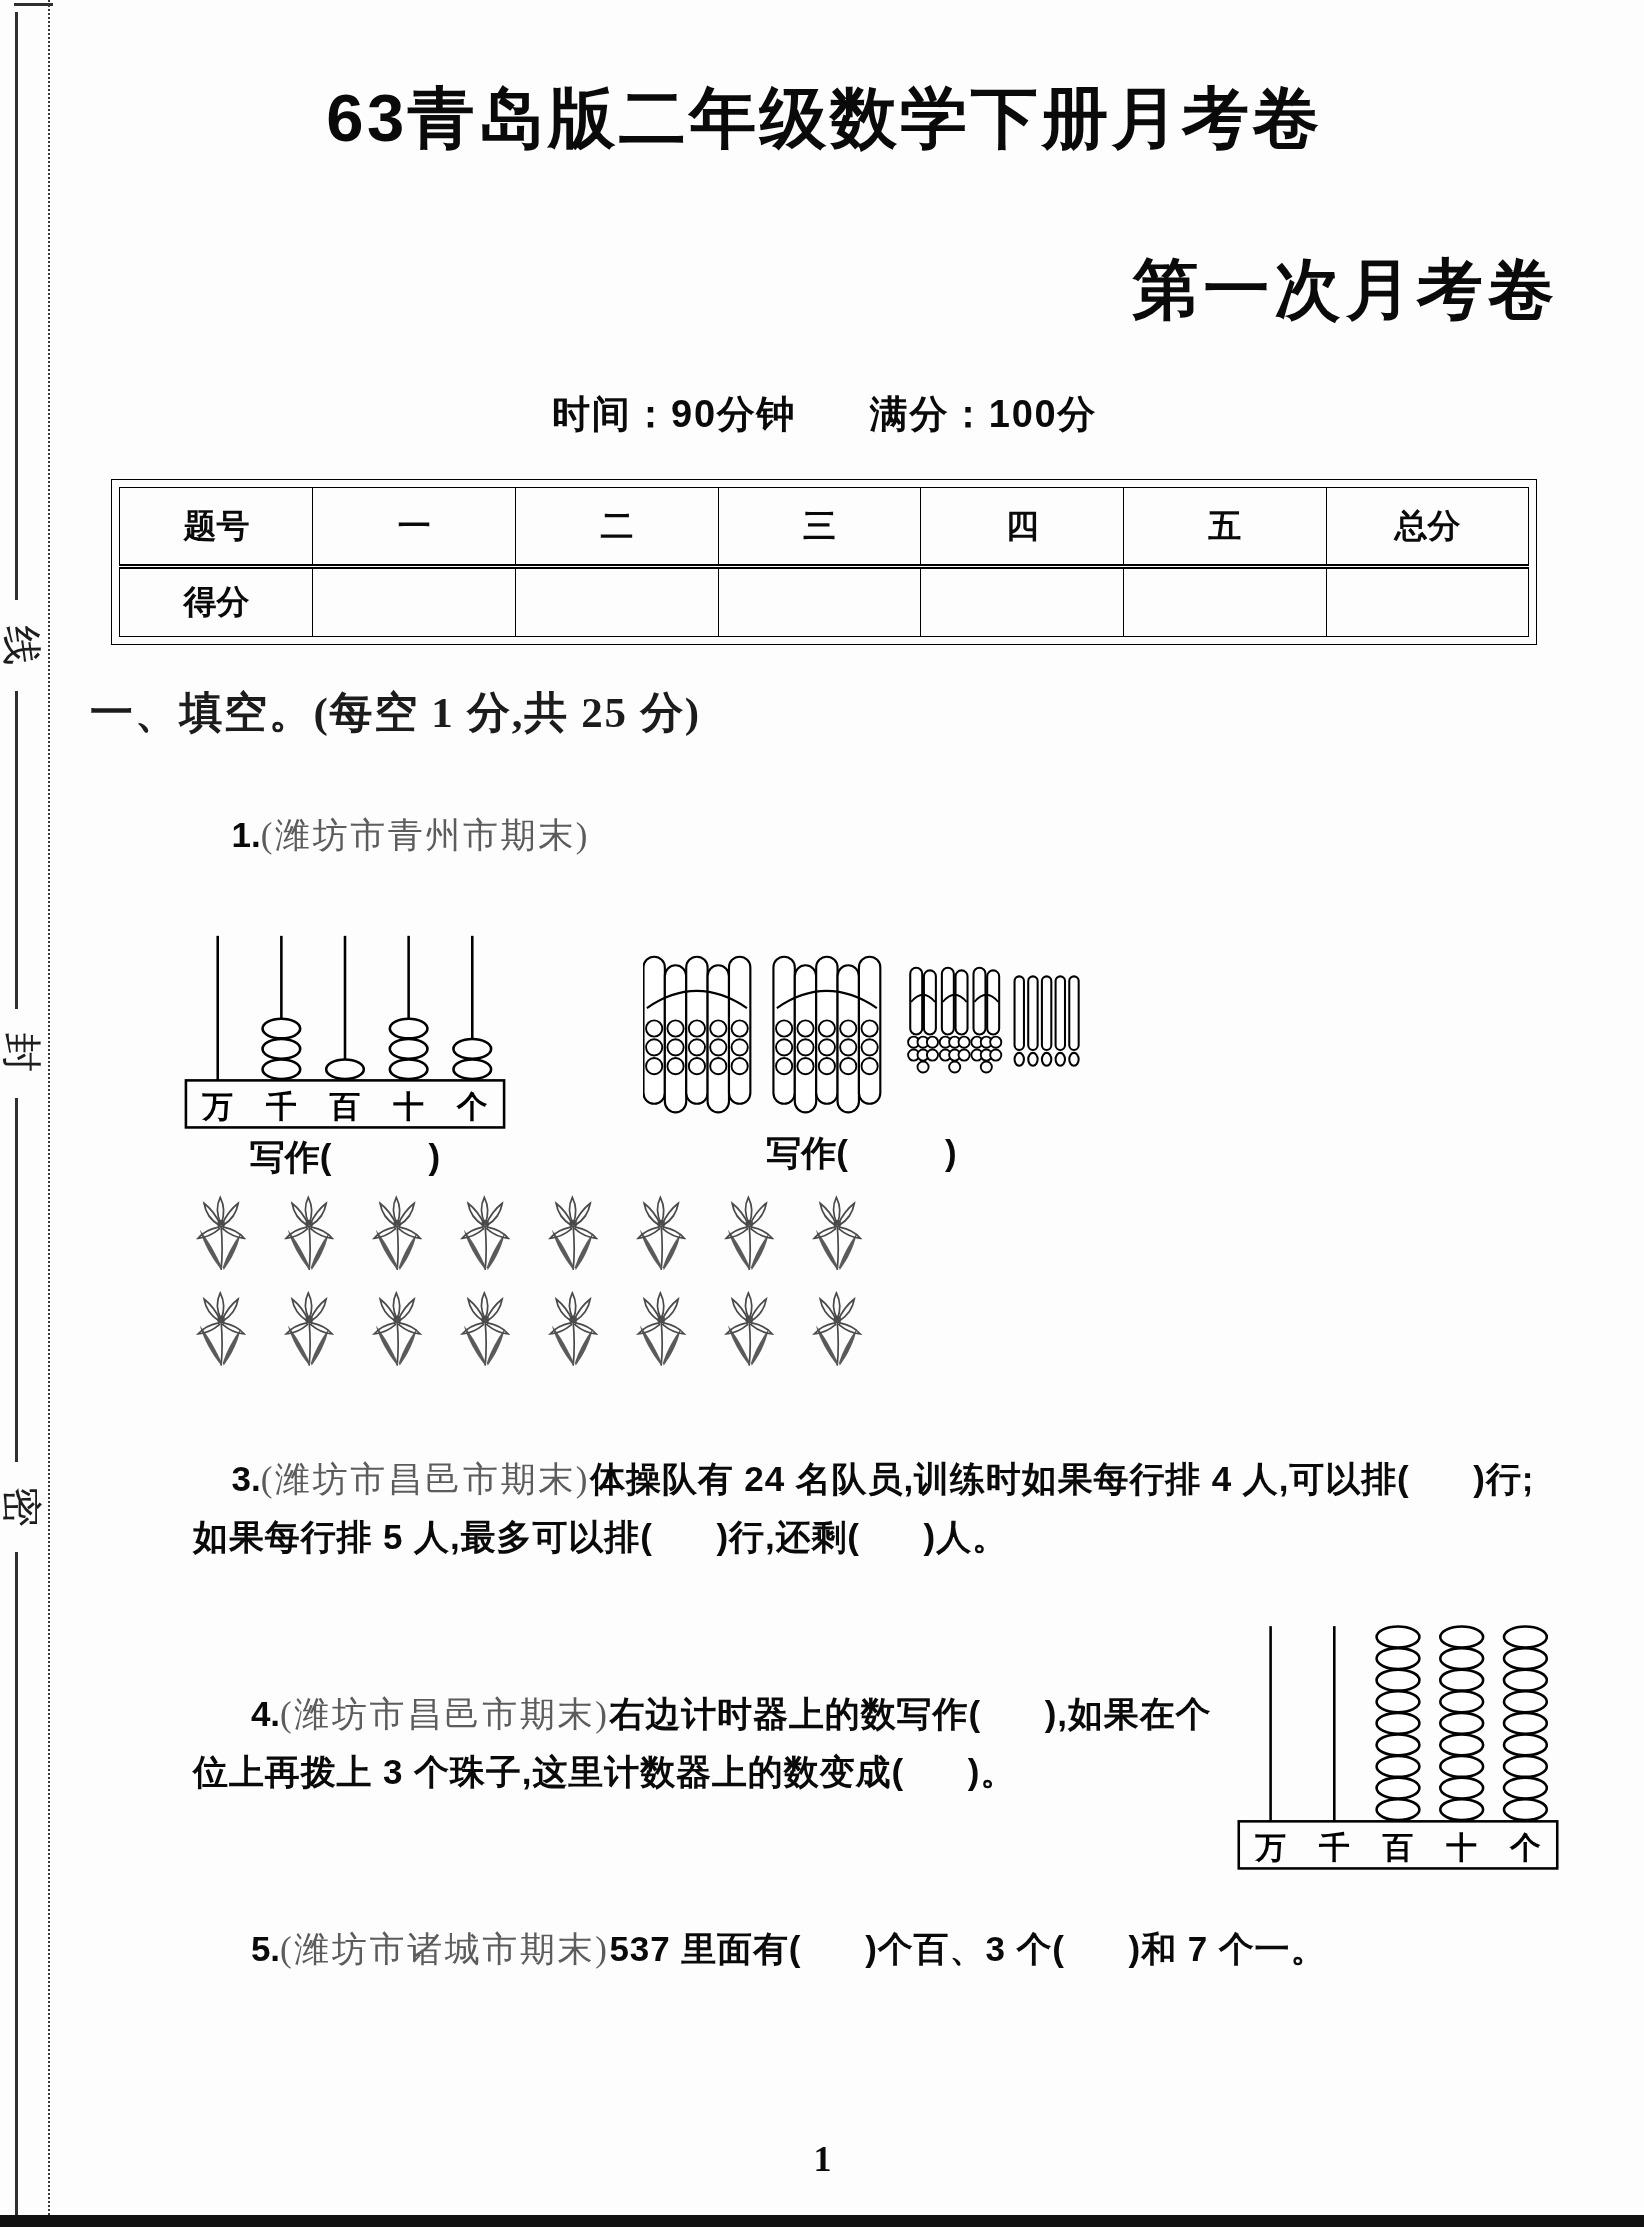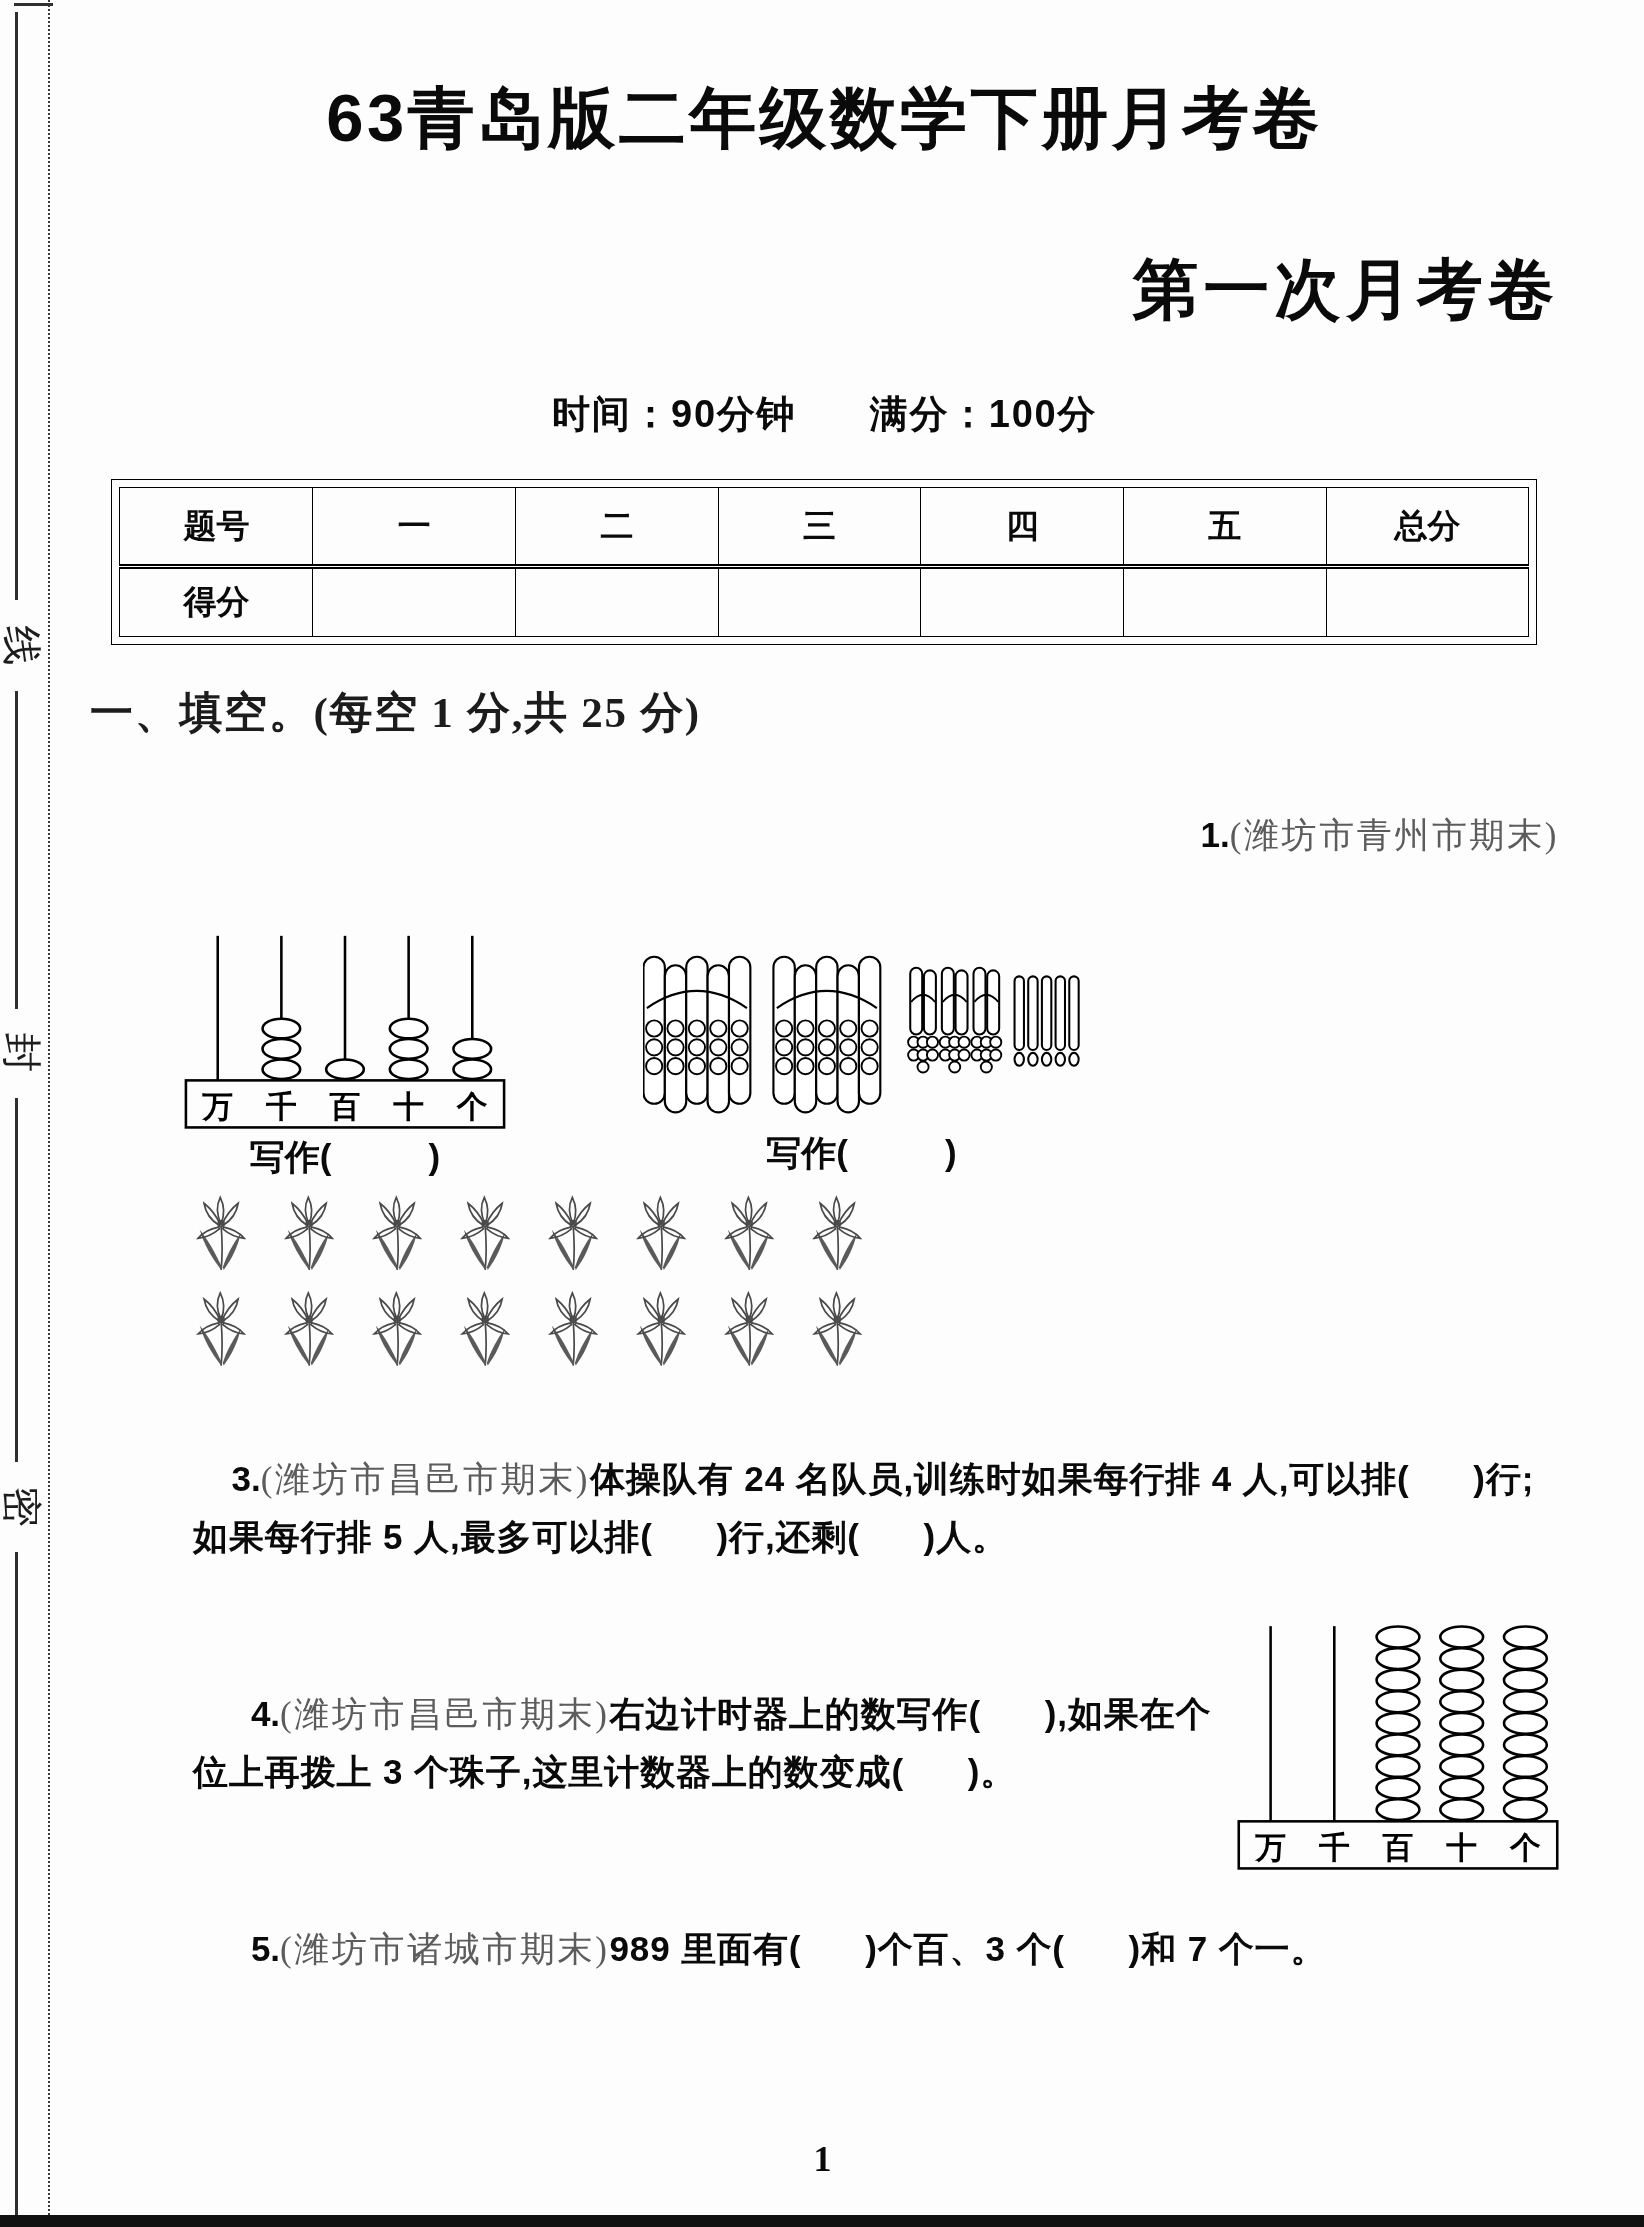--- a/index.html
+++ b/index.html
@@ -123,21 +123,21 @@
         <td></td>
         <td></td>
         <td></td>
       </tr>
     </tbody>
       </table>
   </div>
 
   <div class="section-heading">一、填空。(每空 1 分,共 25 分)</div>
 
-  <div class="question" style="margin-top:6.9px;text-align:right;">
+  <div class="question" style="margin-top:6.9px;">
     <span class="q-num">1.</span><span class="q-source">(潍坊市青州市期末)</span>
   </div>
   <div class="fig-row">
     <div class="fig-block fig-abacus1">
       <div id="abacus1">
           <svg viewBox="0 0 376 235" width="322" height="201">
             <rect x="2" y="177" width="372" height="55" fill="none" stroke="#000" stroke-width="3"></rect>
             <line x1="39.2" y1="8" x2="39.2" y2="177" stroke="#000" stroke-width="3"></line>
             <text x="39.2" y="219.34" text-anchor="middle" font-size="36" font-weight="bold" fill="#000" font-family="&quot;Liberation Sans&quot;, sans-serif">万</text>
             <line x1="113.60000000000001" y1="8" x2="113.60000000000001" y2="177" stroke="#000" stroke-width="3"></line>
@@ -319,21 +319,21 @@
             <ellipse cx="336.8" cy="43.900000000000006" rx="25" ry="12.2" fill="#fff" stroke="#000" stroke-width="3"></ellipse>
             <ellipse cx="336.8" cy="18.700000000000017" rx="25" ry="12.2" fill="#fff" stroke="#000" stroke-width="3"></ellipse>
             <text x="336.8" y="276.34" text-anchor="middle" font-size="36" font-weight="bold" fill="#000" font-family="&quot;Liberation Sans&quot;, sans-serif">个</text>
           </svg>
         </div>
     </div>
     <div class="question">
       <span class="q-num">4.</span><span class="q-source">(潍坊市昌邑市期末)</span><span class="q-text">右边计时器上的数写作(      ),如果在个位上再拨上 3 个珠子,这里计数器上的数变成(      )。</span>
     </div>
     <div class="question">
-      <span class="q-num">5.</span><span class="q-source">(潍坊市诸城市期末)</span><span class="q-text">989 里面有(      )个百、3 个(      )和 7 个一。</span>
+      <span class="q-num">5.</span><span class="q-source">(潍坊市诸城市期末)</span><span class="q-text">537 里面有(      )个百、3 个(      )和 7 个一。</span>
     </div>
 
   </div>
 
 </div>
 
 <div class="page-num">1</div>
 <div class="bottom-bar"></div>
 
 

